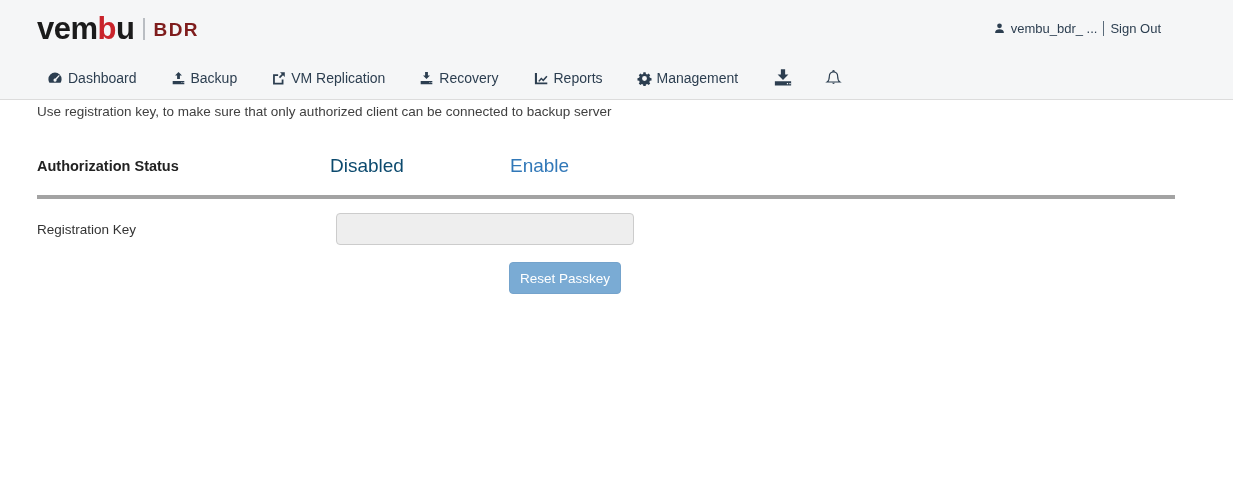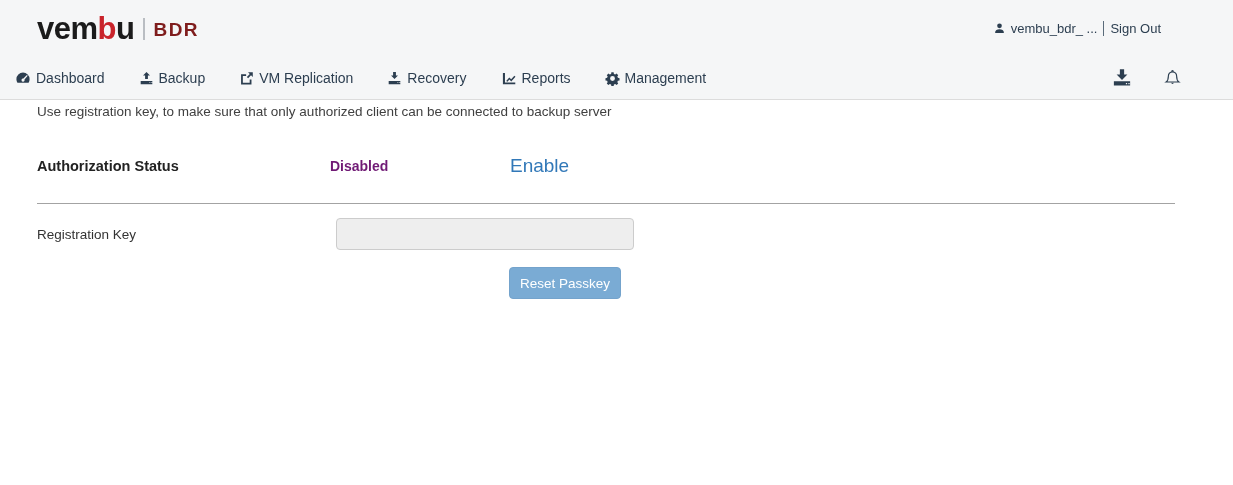--- a/index.html
+++ b/index.html
@@ -37,22 +37,22 @@
   .user-area {
     display: flex; align-items: center;
     font-size: 13px; color: #2c3e50;
   }
   .user-name { display: flex; align-items: center; gap: 5px; cursor: pointer; }
   .user-sep { width: 1px; height: 15px; background: #5a6b7a; margin: 0 6px; }
   .sign-out { cursor: pointer; color: #2c3e50; text-decoration: none; }
   
   .nav-row {
     height: 42px;
-    display: flex; align-items: center; justify-content: space-between;
-    padding: 0 52px 0 15px;
+    display: flex; align-items: center; 
+    padding: 0 52px 0 47px;
   }
   .nav-items { display: flex; align-items: center; }
   .nav-item {
     display: flex; align-items: center; gap: 5px;
     margin-right: 34px;
     font-size: 14px; color: #2c3e50;
     cursor: pointer; text-decoration: none; white-space: nowrap;
   }
   .nav-item svg { display: block; }
   .nav-side-icons { display: flex; align-items: center; gap: 31px; }
@@ -65,30 +65,30 @@
     padding-bottom: 8px;
     border-bottom: 1px solid #ececec;
     letter-spacing: 0.2px;
   }
   .page-desc {
     margin-top: 4px;
     font-size: 13.5px; color: #404040;
   }
   .status-row {
     display: flex; align-items: center;
-    padding: 36px 0 26px 0;
-    border-bottom: 1px solid #a3a3a3;
+    padding: 36px 0 18px 0;
+    border-bottom: 4px solid #a3a3a3;
   }
   .status-label {
     flex: 0 0 293px;
     font-size: 14.5px; font-weight: bold; color: #222;
   }
   .status-value {
     flex: 0 0 180px;
-    font-size: 14px; font-weight: bold; color: #701a75;
+    font-size: 19px; font-weight: normal; color: #0c4a6e;
   }
   .status-action {
     font-size: 19px; font-weight: normal; color: #3178b8;
     cursor: pointer; text-decoration: none;
   }
   .reg-row {
     display: flex; align-items: center;
     padding-top: 14px;
     gap: 20px;
   }

